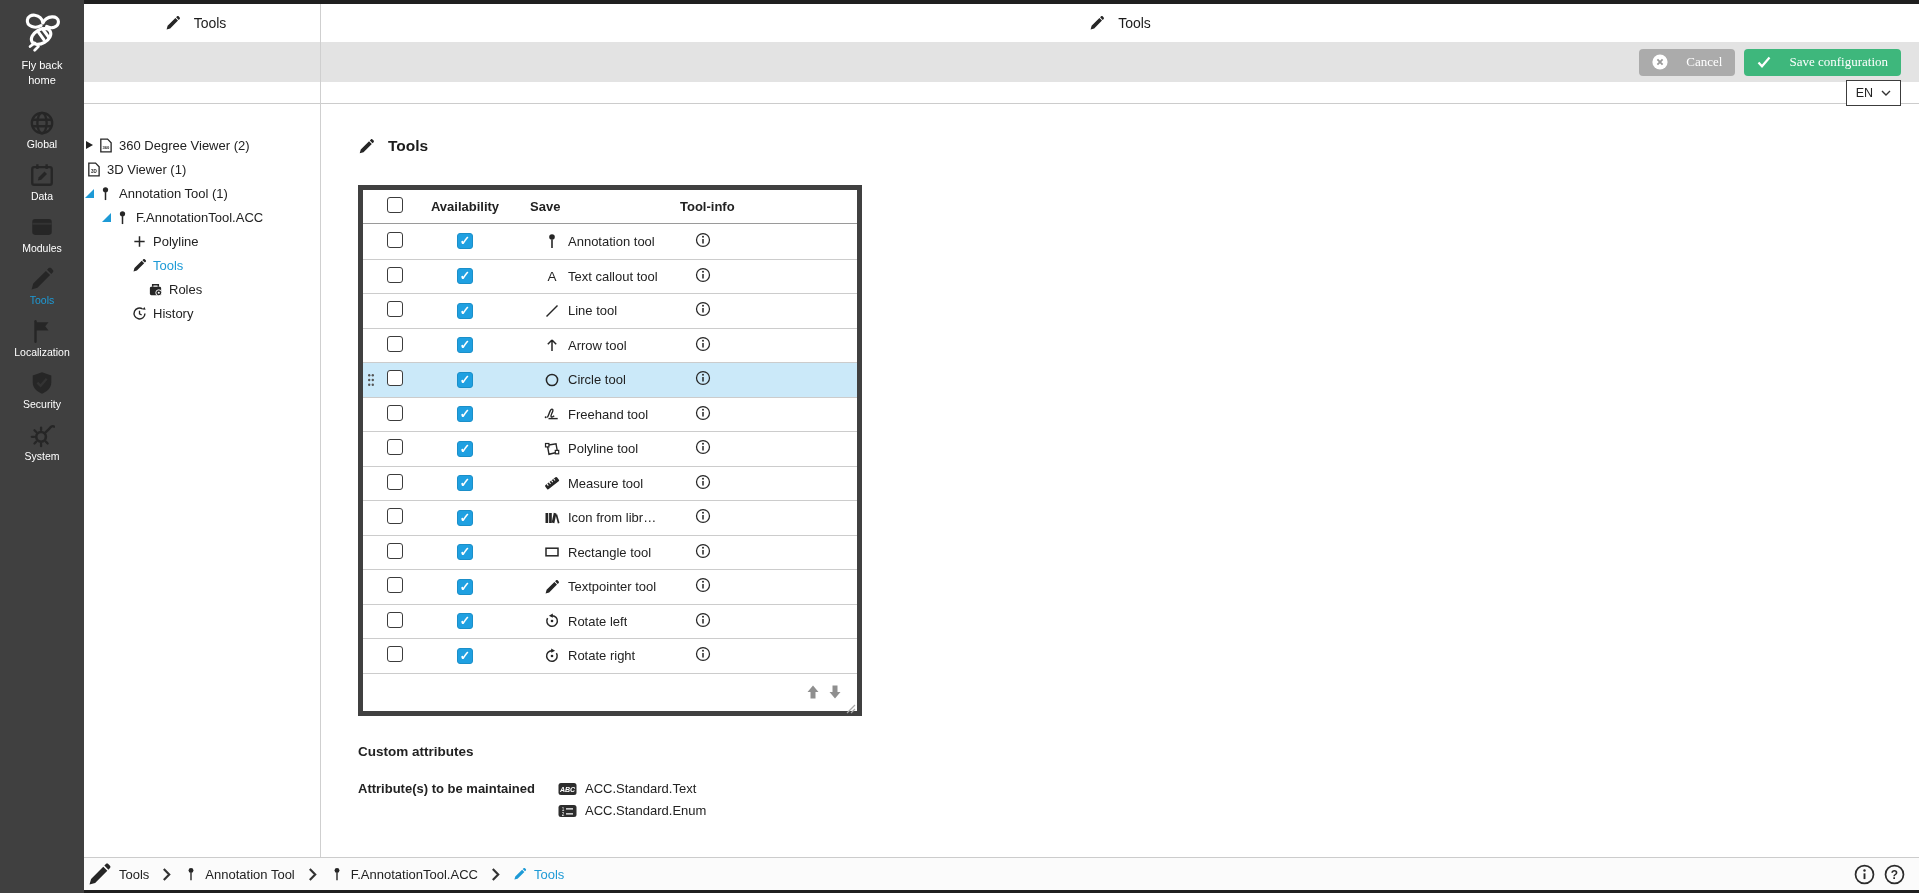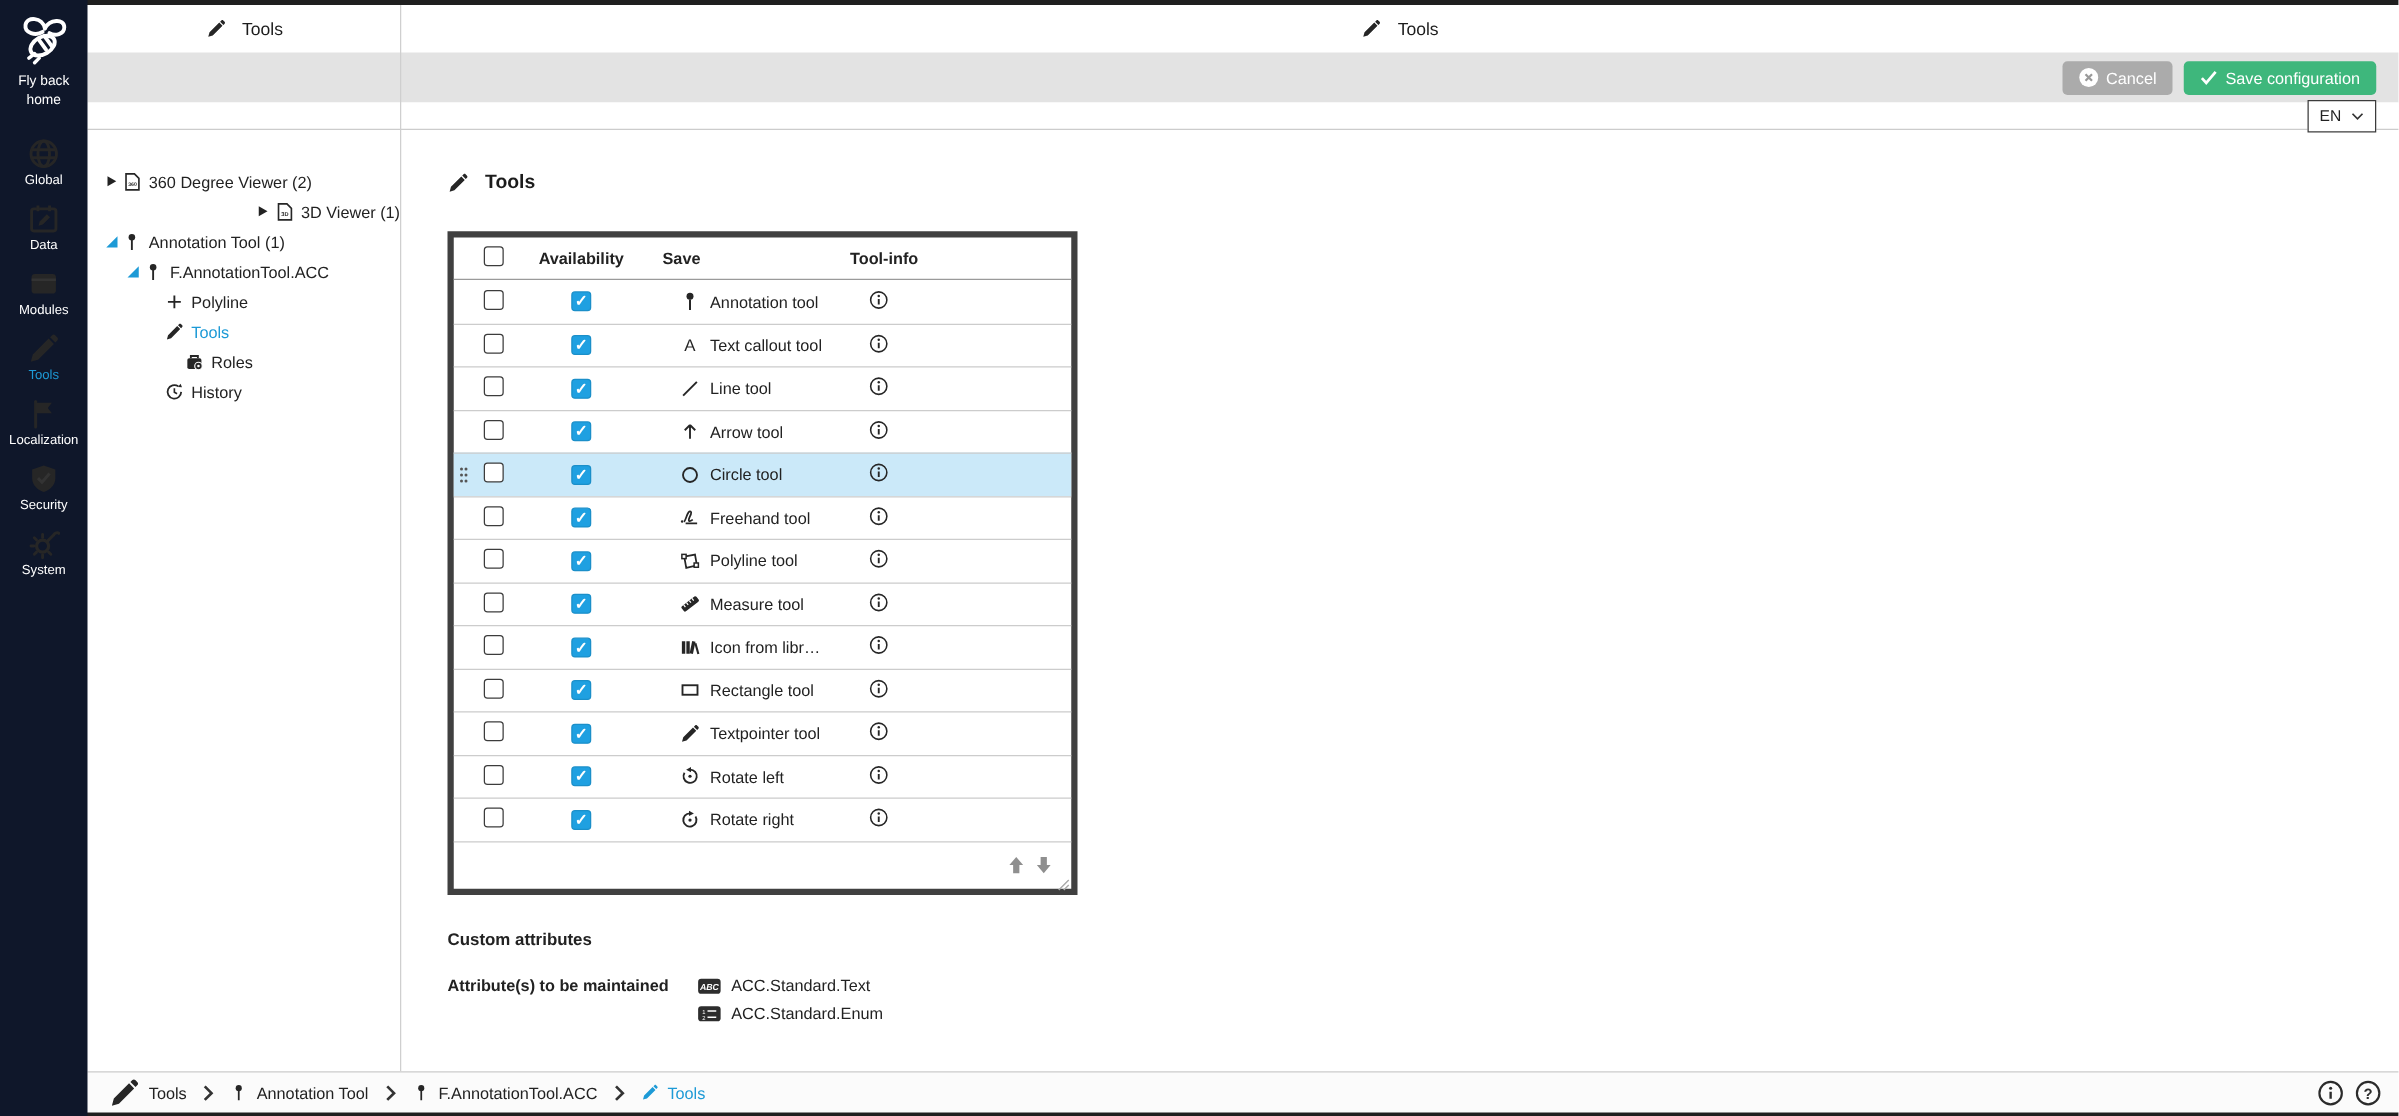--- a/index.html
+++ b/index.html
@@ -12,34 +12,34 @@
   .bottom-strip{ position:absolute; left:0; right:0; bottom:0; height:3px; background:#1f1f1f; }
 
   
   .hdr-row { position:absolute; left:70px; right:0; top:4px; height:38px; background:#fff; }
   .panel-title { position:absolute; left:0; width:251px; height:100%; display:flex; align-items:center; justify-content:center; gap:13px; }
   .main-title  { position:absolute; left:251px; right:0; height:100%; display:flex; align-items:center; justify-content:center; gap:13px; }
   .hdr-text { font-size:14px; color:#1c1c1c; }
 
   .graybar { position:absolute; left:70px; right:0; top:42px; height:40px; background:#e3e3e3;
              display:flex; align-items:center; justify-content:flex-end; gap:9px; padding-right:18px; }
-  .btn { height:27px; border:none; border-radius:4px; display:flex; align-items:center; gap:6px;
-         padding:0 13px; font-size:13px; color:#fff; cursor:pointer; font-family:Liberation Sans, sans-serif; }
+  .btn { height:27px; border:none; border-radius:4px; display:flex; align-items:center; gap:18px;
+         padding:0 13px; font-size:13px; color:#fff; cursor:pointer; font-family:Liberation Serif, serif; }
   .btn.cancel { background:#ababab; }
   .btn.save   { background:#3eb77c; }
 
   .langrow { position:absolute; left:70px; right:0; top:82px; height:22px; background:#fff;
              border-bottom:1px solid #ccc; display:flex; align-items:center; justify-content:flex-end; padding-right:18px; }
   .lang-select { height:26px; border:1px solid #3c3c3c; background:#fff; display:flex; align-items:center;
                  gap:8px; padding:0 9px; font-size:12.5px; cursor:pointer; }
 
   .divider-v { position:absolute; left:320px; top:4px; height:853px; width:1px; background:#cfcfcf; z-index:3; }
 
   
-  .sidebar { position:absolute; left:0; top:0; width:70px; height:893px; background:#0f172a; z-index:20;
+  .sidebar { position:absolute; left:0; top:0; width:84px; height:893px; background:#404040; z-index:20;
              display:flex; flex-direction:column; align-items:center; }
   .sb-logo { margin-top:10px; display:flex; flex-direction:column; align-items:center; cursor:pointer; color:#fff; }
   .sb-logo .lbl { margin-top:6px; font-size:11px; line-height:1.35; text-align:center; width:62px; color:#fff; }
   .sb-item { margin-top:12px; display:flex; flex-direction:column; align-items:center; cursor:pointer; color:#fff; width:70px; }
   .sb-item.first { margin-top:22px; }
   .sb-item .lbl { margin-top:2px; font-size:10.5px; text-align:center; }
   .sb-item.active { color:#1d9ad6; }
 
   
   .tree { position:absolute; left:70px; top:121px; width:250px; bottom:36px; background:#fff; padding-top:12px; }
@@ -256,21 +256,21 @@
       <div class="tree-row" style="padding-left: 12px;">
         <span class="tw collapsed"></span>
         <span class="icon" style="width: 15px; height: 15px;">
           <svg viewBox="0 0 16 16">
             <path d="M3 1.2h7.2L14 5v9.8H3z" fill="none" stroke="currentColor" stroke-width="1.4"></path>
             <text x="8.5" y="11.6" font-size="4.4" font-weight="bold" fill="currentColor" text-anchor="middle" font-family="Liberation Sans, sans-serif">360</text>
           </svg>
         </span>
         <span>360 Degree Viewer (2)</span>
       </div>
-      <div class="tree-row" style=" justify-content: flex-end;">
+      <div class="tree-row" style="">
         <span class="tw collapsed"></span>
         <span class="icon" style="width: 15px; height: 15px;">
           <svg viewBox="0 0 16 16">
             <path d="M3 1.2h7.2L14 5v9.8H3z" fill="none" stroke="currentColor" stroke-width="1.4"></path>
             <text x="8.5" y="11.8" font-size="4.8" font-weight="bold" fill="currentColor" text-anchor="middle" font-family="Liberation Sans, sans-serif">3D</text>
           </svg>
         </span>
         <span>3D Viewer (1)</span>
       </div>
       <div class="tree-row" style="padding-left: 12px;">

